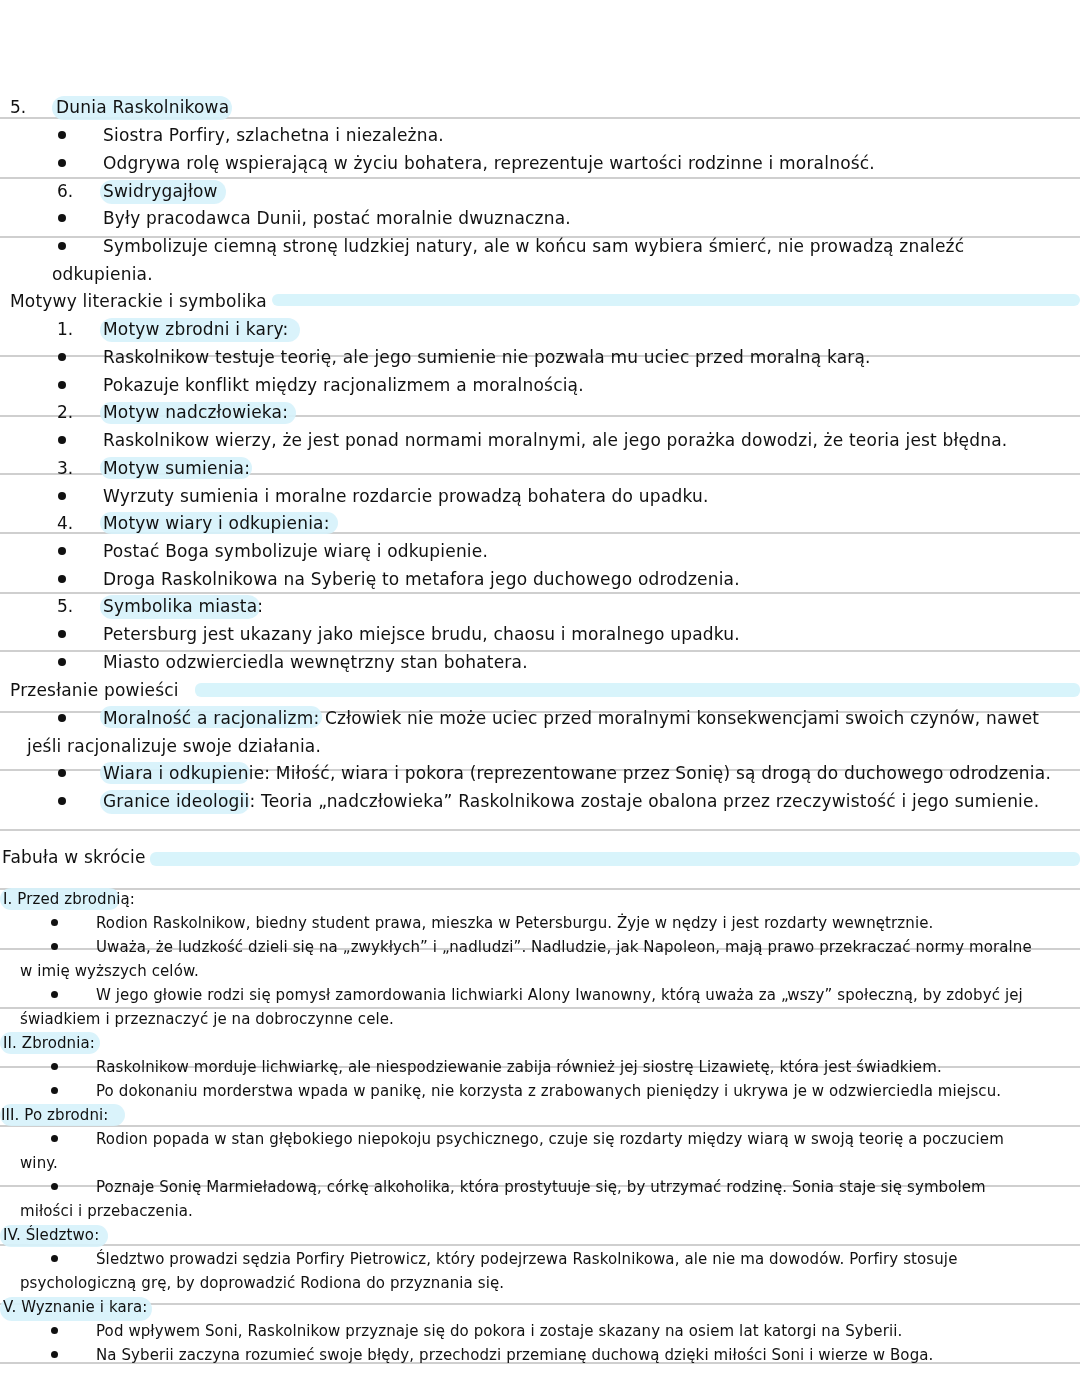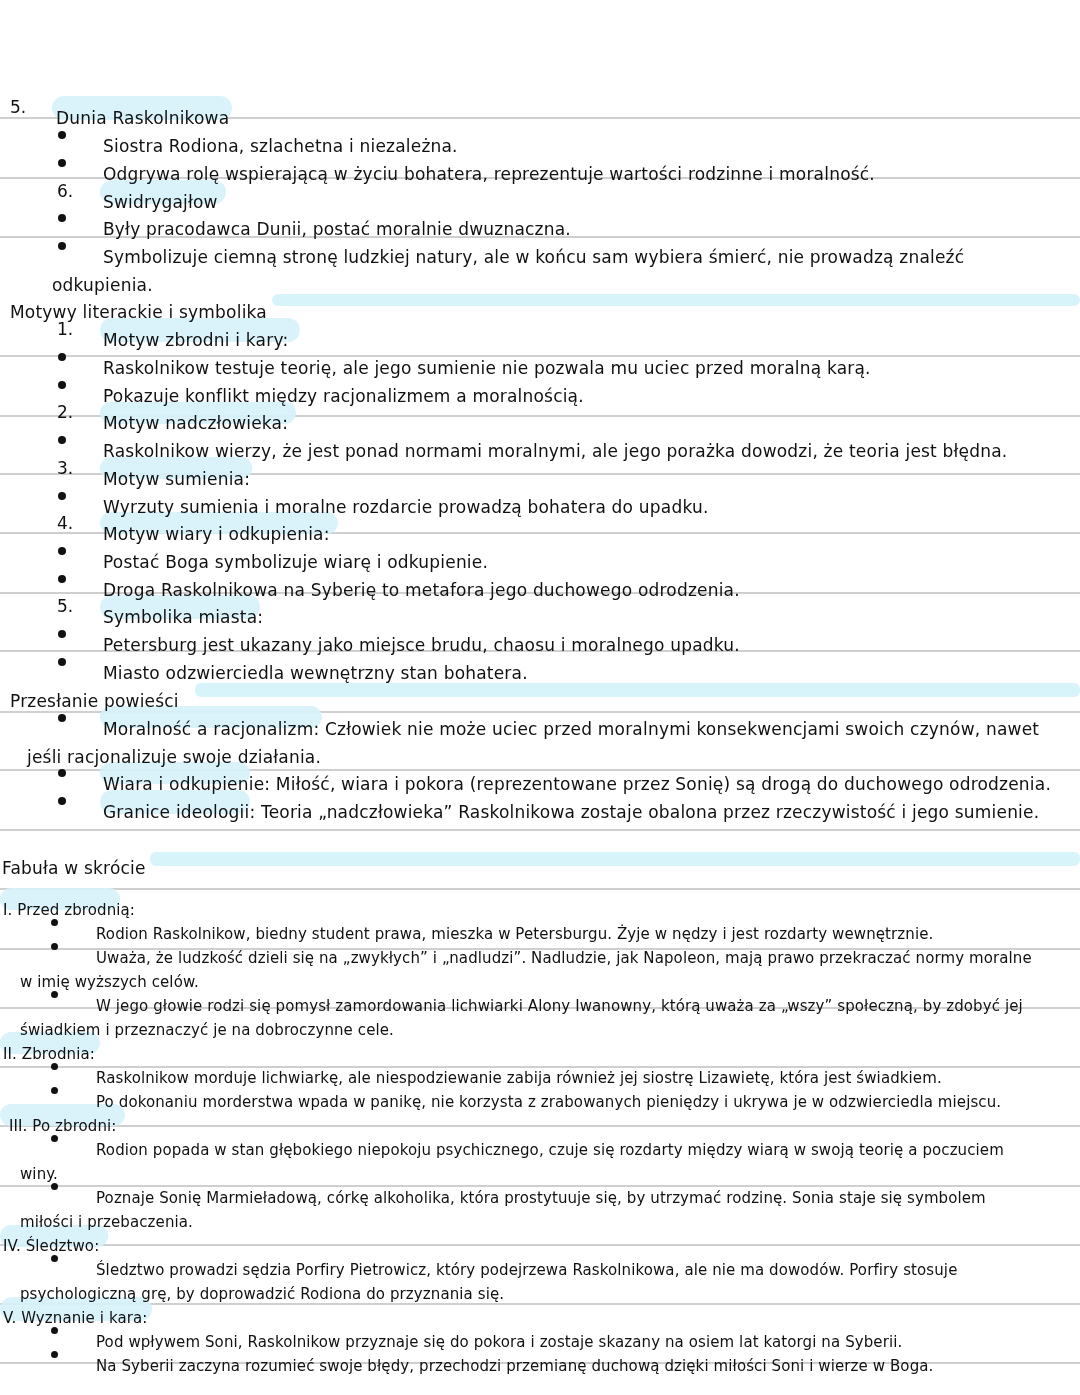--- a/index.html
+++ b/index.html
@@ -12,21 +12,20 @@
     }
     .hl-bar {
       position: absolute; height: 12px; background: #d8f4fb; border-radius: 6px;
     }
     .hl-blob {
       position: absolute; background: #d6f2fb; border-radius: 14px; opacity: 0.9;
     }
     .txt {
       position: absolute; white-space: nowrap; font-size: 17px; line-height: 20px;
       letter-spacing: 0.2px;
-      margin-top: 11px;
     }
     .sm { font-size: 15px; line-height: 18px; letter-spacing: 0.1px; }
     .bullet {
       position: absolute; width: 8px; height: 8px; border-radius: 50%; background: #111;
     }
     .num { position: absolute; font-size: 17px; line-height: 20px; }
   </style>
 </head>
 <body>
 
@@ -72,21 +71,21 @@
   <div class="hl-blob" style="left:0px;top:1032px;width:100px;height:22px"></div>
   <div class="hl-blob" style="left:0px;top:1104px;width:125px;height:22px"></div>
   <div class="hl-blob" style="left:0px;top:1225px;width:108px;height:22px"></div>
   <div class="hl-blob" style="left:0px;top:1297px;width:152px;height:24px"></div>
 </div>
 
 <section>
   <span class="num" style="left:10px;top:97px">5.</span>
   <span class="txt" style="left:56px;top:97px">Dunia Raskolnikowa</span>
   <span class="bullet" style="left:58px;top:131px"></span>
-  <span class="txt" style="left:103px;top:125px">Siostra Rodiona, szlachetna i niezależna.</span>
+  <span class="txt" style="left:103px;top:125px">Siostra Porfiry, szlachetna i niezależna.</span>
   <span class="bullet" style="left:58px;top:159px"></span>
   <span class="txt" style="left:103px;top:153px">Odgrywa rolę wspierającą w życiu bohatera, reprezentuje wartości rodzinne i moralność.</span>
 
   <span class="num" style="left:57px;top:181px">6.</span>
   <span class="txt" style="left:103px;top:181px">Swidrygajłow</span>
   <span class="bullet" style="left:58px;top:214px"></span>
   <span class="txt" style="left:103px;top:208px">Były pracodawca Dunii, postać moralnie dwuznaczna.</span>
   <span class="bullet" style="left:58px;top:242px"></span>
   <span class="txt" style="left:103px;top:236px">Symbolizuje ciemną stronę ludzkiej natury, ale w końcu sam wybiera śmierć, nie prowadzą znaleźć</span>
   <span class="txt" style="left:52px;top:264px">odkupienia.</span>
@@ -150,21 +149,21 @@
   <span class="bullet" style="left:51px;top:991px;width:7px;height:7px"></span>
   <span class="txt sm" style="left:96px;top:986px">W jego głowie rodzi się pomysł zamordowania lichwiarki Alony Iwanowny, którą uważa za „wszy” społeczną, by zdobyć jej</span>
   <span class="txt sm" style="left:20px;top:1010px">świadkiem i przeznaczyć je na dobroczynne cele.</span>
 
   <span class="txt sm" style="left:3px;top:1034px">II. Zbrodnia:</span>
   <span class="bullet" style="left:51px;top:1063px;width:7px;height:7px"></span>
   <span class="txt sm" style="left:96px;top:1058px">Raskolnikow morduje lichwiarkę, ale niespodziewanie zabija również jej siostrę Lizawietę, która jest świadkiem.</span>
   <span class="bullet" style="left:51px;top:1087px;width:7px;height:7px"></span>
   <span class="txt sm" style="left:96px;top:1082px">Po dokonaniu morderstwa wpada w panikę, nie korzysta z zrabowanych pieniędzy i ukrywa je w odzwierciedla miejscu.</span>
 
-  <span class="txt sm" style="left:9px;top:1106px">III. Po zbrodni:</span>
+  <span class="txt sm" style="left:1px;top:1106px">III. Po zbrodni:</span>
   <span class="bullet" style="left:51px;top:1135px;width:7px;height:7px"></span>
   <span class="txt sm" style="left:96px;top:1130px">Rodion popada w stan głębokiego niepokoju psychicznego, czuje się rozdarty między wiarą w swoją teorię a poczuciem</span>
   <span class="txt sm" style="left:20px;top:1154px">winy.</span>
   <span class="bullet" style="left:51px;top:1183px;width:7px;height:7px"></span>
   <span class="txt sm" style="left:96px;top:1178px">Poznaje Sonię Marmieładową, córkę alkoholika, która prostytuuje się, by utrzymać rodzinę. Sonia staje się symbolem</span>
   <span class="txt sm" style="left:20px;top:1202px">miłości i przebaczenia.</span>
 
   <span class="txt sm" style="left:3px;top:1226px">IV. Śledztwo:</span>
   <span class="bullet" style="left:51px;top:1255px;width:7px;height:7px"></span>
   <span class="txt sm" style="left:96px;top:1250px">Śledztwo prowadzi sędzia Porfiry Pietrowicz, który podejrzewa Raskolnikowa, ale nie ma dowodów. Porfiry stosuje</span>

